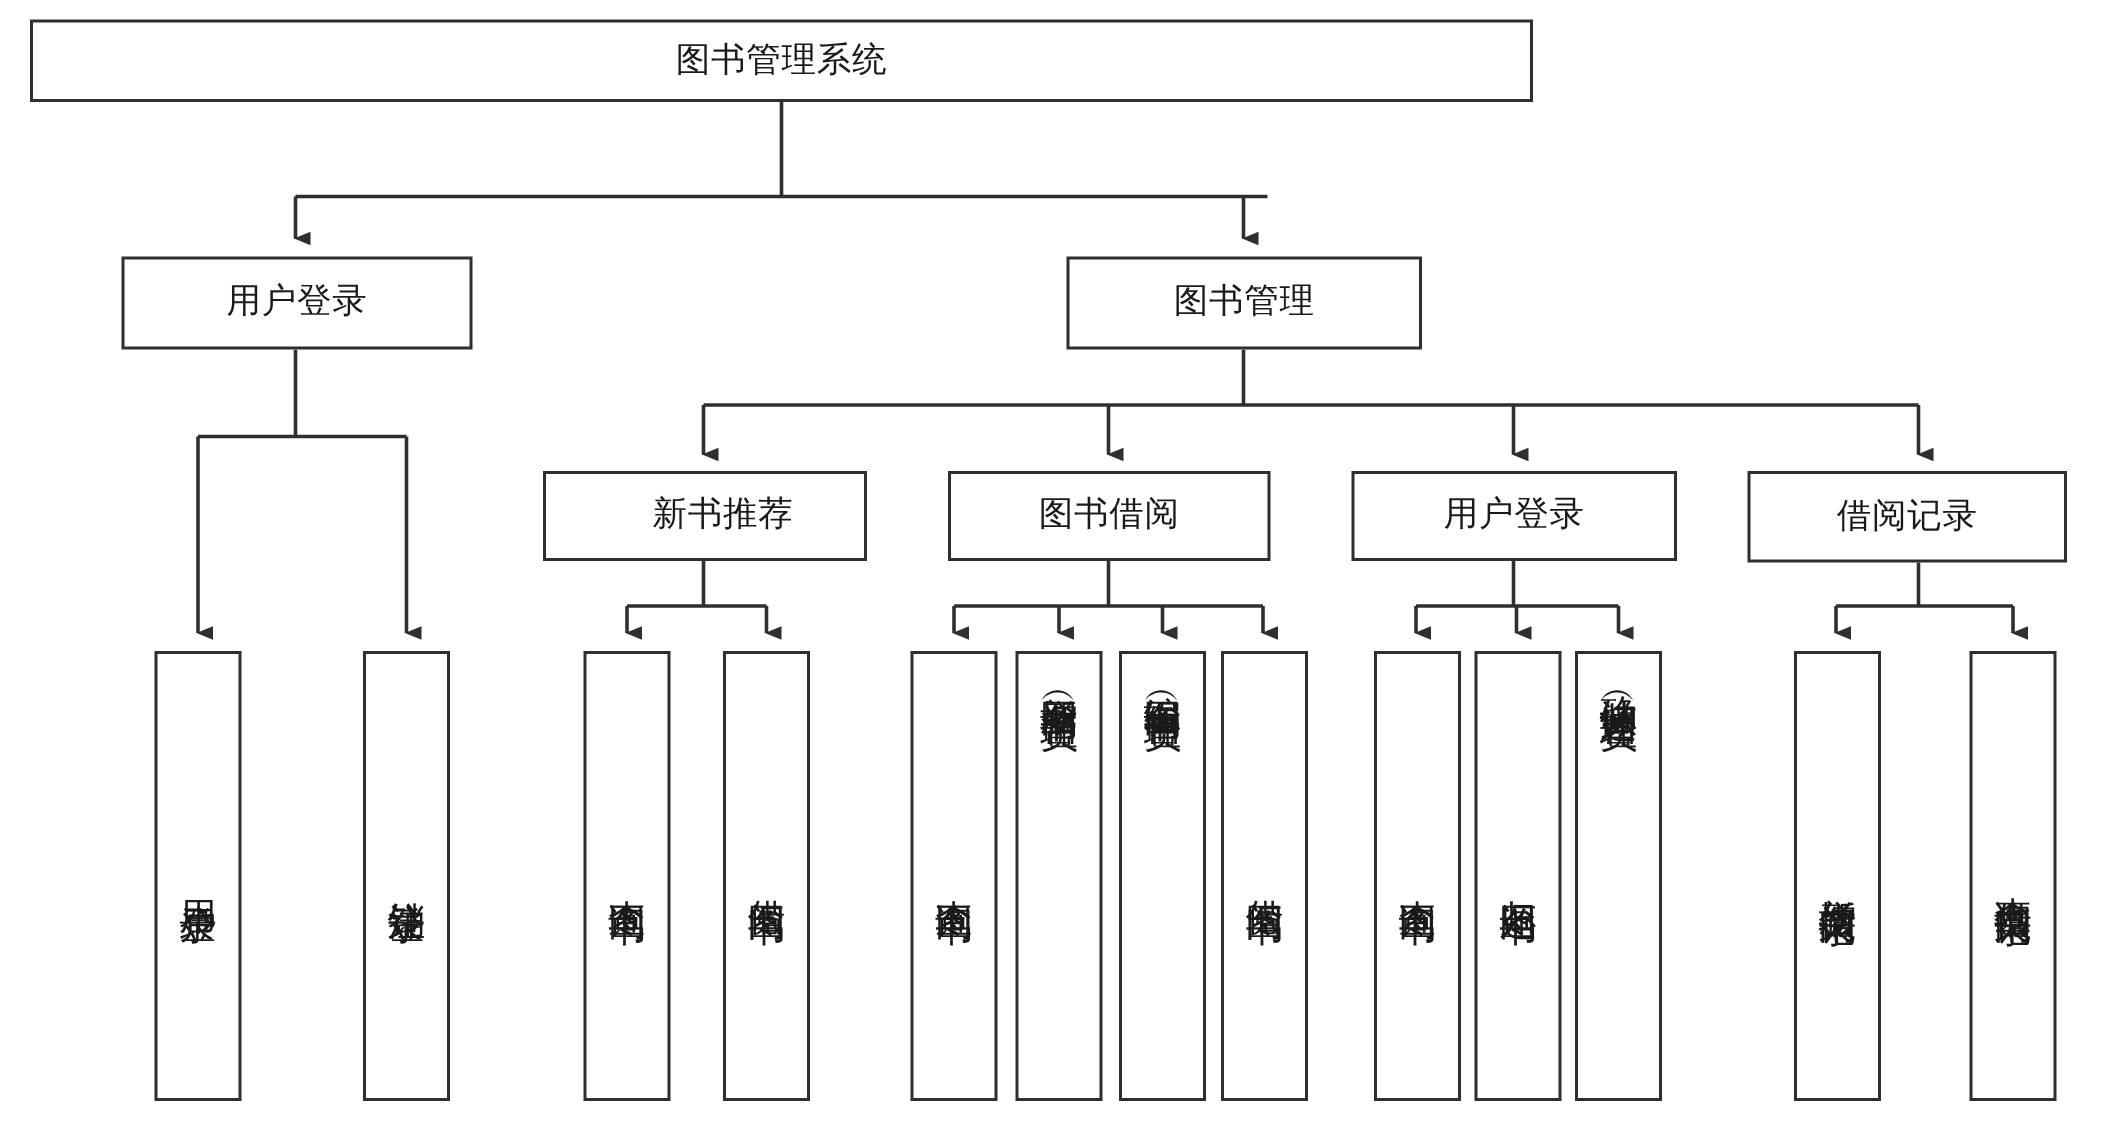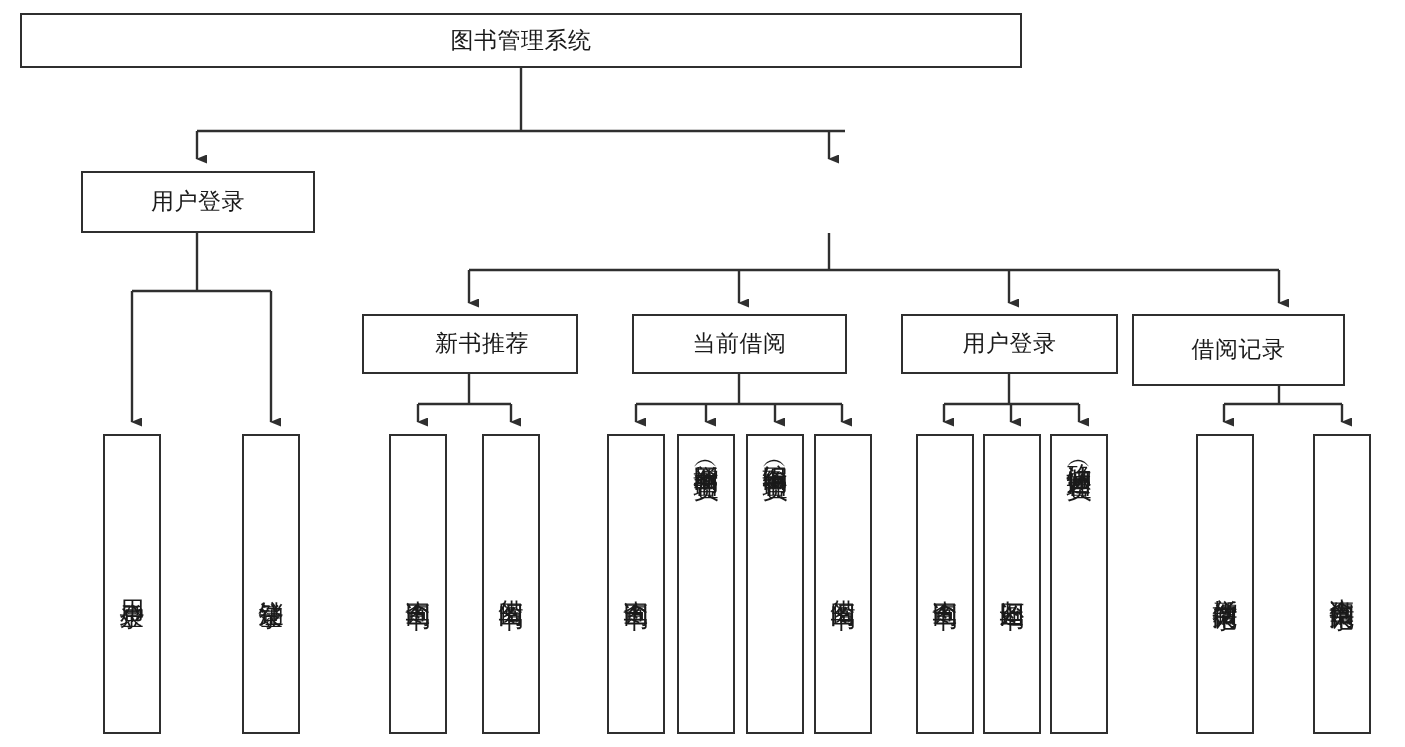--- a/index.html
+++ b/index.html
@@ -128,34 +128,37 @@
   </svg>
 
   <div class="node horizontal" style="left:20px; top:13px; width:1002px; height:55px;">
     <span class="node-label">图书管理系统</span>
   </div>
 
   <div class="node horizontal" style="left:81px; top:171px; width:234px; height:62px;">
     <span class="node-label">用户登录</span>
   </div>
 
+  <div class="node horizontal" style="left:711px; top:171px; width:237px; height:62px;">
+    <span class="node-label">图书管理</span>
+  </div>
 
   <div class="node horizontal" style="left:362px; top:314px; width:216px; height:60px;padding-left:24px;">
     <span class="node-label">新书推荐</span>
   </div>
 
   <div class="node horizontal" style="left:632px; top:314px; width:215px; height:60px;">
-    <span class="node-label">当前借阅</span>
+    <span class="node-label">图书借阅</span>
   </div>
 
   <div class="node horizontal" style="left:901px; top:314px; width:217px; height:60px;">
     <span class="node-label">用户登录</span>
   </div>
 
-  <div class="node horizontal" style="left:1132px; top:314px; width:213px; height:72px;">
+  <div class="node horizontal" style="left:1165px; top:314px; width:213px; height:61px;">
     <span class="node-label">借阅记录</span>
   </div>
 
   <div class="node vertical centered" style="left:103px; top:434px; width:58px; height:300px;">
     <span class="node-label">用户登录</span>
   </div>
 
   <div class="node vertical centered" style="left:242px; top:434px; width:58px; height:300px;">
     <span class="node-label">注销登录</span>
   </div>

